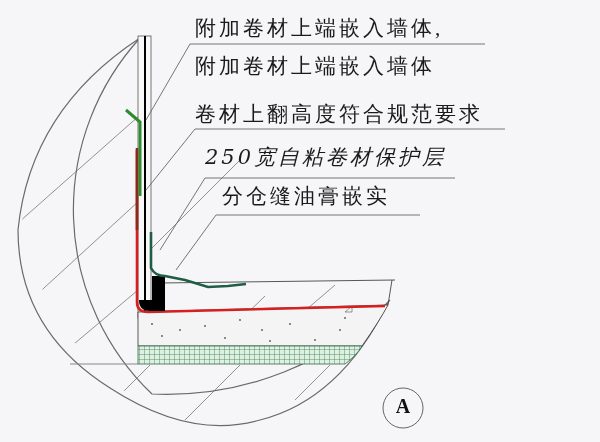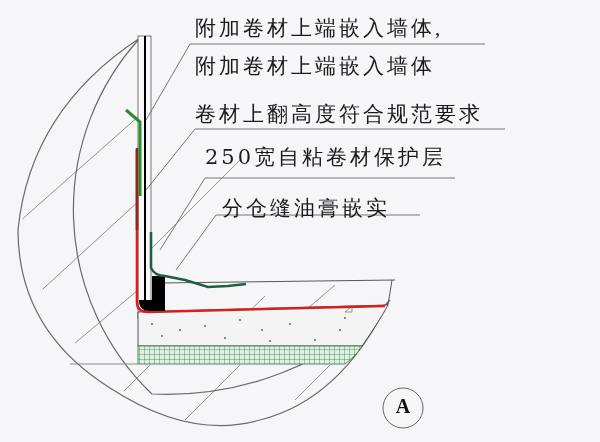--- a/index.html
+++ b/index.html
@@ -105,16 +105,16 @@
     <polyline points="160,250 205,178 455,178"></polyline>
     <polyline points="176,270 216,215 420,215"></polyline>
   </g>
 
   <circle cx="403" cy="408" r="20" fill="none" stroke="#666" stroke-width="1"></circle>
 </svg>
 
 <div class="label" style="left:195px; top:16px;font-family:Liberation Serif, serif;">附加卷材上端嵌入墙体,</div>
 <div class="label" style="left:195px; top:54px;">附加卷材上端嵌入墙体</div>
 <div class="label" style="left:195px; top:102px;text-align:right;">卷材上翻高度符合规范要求</div>
-<div class="label" style="left:205px; top:145px;">250宽自粘卷材保护层</div>
-<div class="label" style="left:222px; top:196px;">分仓缝油膏嵌实</div>
+<div class="label" style="left:205px; top:145px;font-style:italic;">250宽自粘卷材保护层</div>
+<div class="label" style="left:222px; top:184px;">分仓缝油膏嵌实</div>
 
 <div class="marker-letter" style="left:383px; top:395px;">A</div>
 
 </body></html>

